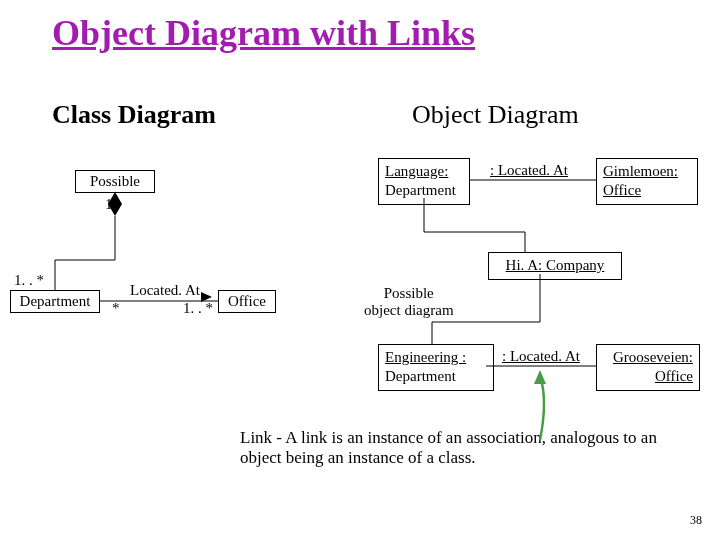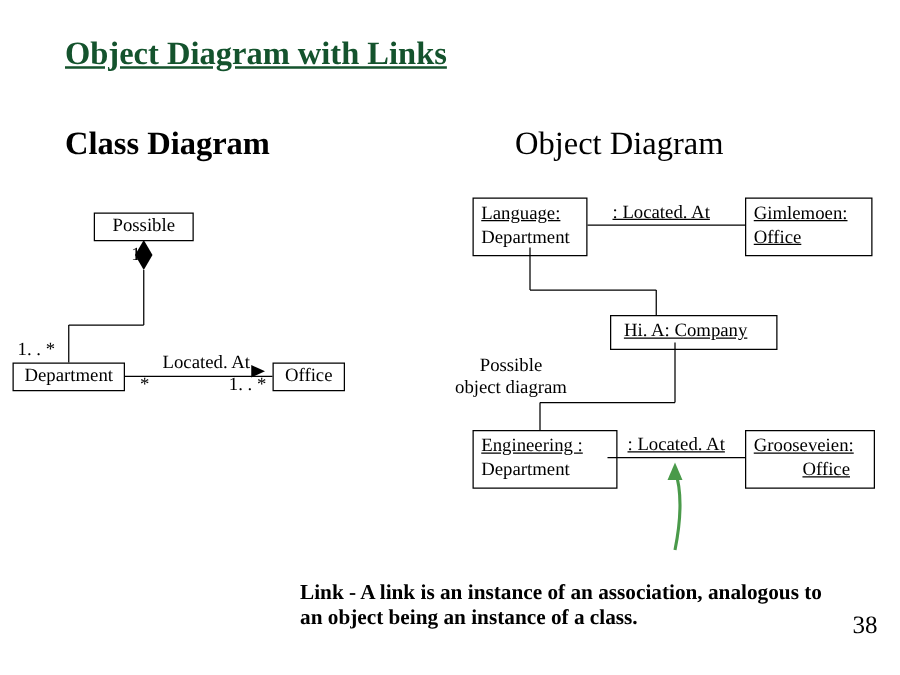--- a/index.html
+++ b/index.html
@@ -6,63 +6,63 @@
   body {
     margin: 0;
     width: 720px;
     height: 540px;
     font-family: "Times New Roman", serif;
     background: #fff;
     position: relative;
     overflow: hidden;
   }
   .title {
-    font-size: 26px;
+    font-size: 36px;
     font-weight: bold;
     text-decoration: underline;
-    color: #14532d;
+    color: #a21caf;
     position: absolute;
-    top: 28px;
+    top: 12px;
     left: 52px;
   }
   .subtitle {
     font-size: 26px;
     position: absolute;
   }
   .box {
     border: 1px solid #000;
     background: #fff;
     text-align: center;
     font-size: 15px;
     position: absolute;
     padding: 2px 8px;
   }
   .obj-box {
     border: 1px solid #000;
     background: #fff;
-    padding: 3px 19px 4px 6px;
+    padding: 3px 6px 4px 6px;
     position: absolute;
     font-size: 15px;
     line-height: 1.25;
   }
   .obj-name { text-decoration: underline; }
   .obj-cls  { text-decoration: none; display:block; }
   .label {
     position: absolute;
     font-size: 15px;
   }
   .footer {
     position: absolute;
     font-size: 17px;
   }
   .pagenum {
     position: absolute;
     right: 18px;
-    bottom: 28px;
-    font-size: 20px;
+    bottom: 12px;
+    font-size: 12px;
   }
   svg.overlay {
     position: absolute;
     left: 0; top: 0;
     width: 720px; height: 540px;
     pointer-events: none;
   }
 </style>
 </head>
 <body>
@@ -109,21 +109,21 @@
   <span class="obj-cls"> Department</span>
 </div>
 
 <div class="label" style="left:502px; top:348px; text-decoration:underline;">: Located. At</div>
 
 <div class="obj-box" style="left:596px; top:344px; width:104px; text-align:right;">
   <span class="obj-name">Grooseveien:</span>
   <span class="obj-cls" style="text-decoration:underline;">Office</span>
 </div>
 
-<div class="footer" style="left:240px; top:464px; width:430px;font-weight:bold;">Link - A link is an instance of an association, analogous to an object being an instance of a class.</div>
+<div class="footer" style="left:240px; top:428px; width:430px;">Link - A link is an instance of an association, analogous to an object being an instance of a class.</div>
 <div class="pagenum">38</div>
 
 <svg class="overlay">
 
   <polygon points="115,192 122,204 115,216 108,204" fill="#000"></polygon>
   <line x1="115" y1="216" x2="115" y2="260" stroke="#000"></line>
   <line x1="115" y1="260" x2="55" y2="260" stroke="#000"></line>
   <line x1="55" y1="260" x2="55" y2="290" stroke="#000"></line>
 
   <line x1="100" y1="301" x2="218" y2="301" stroke="#000"></line>

